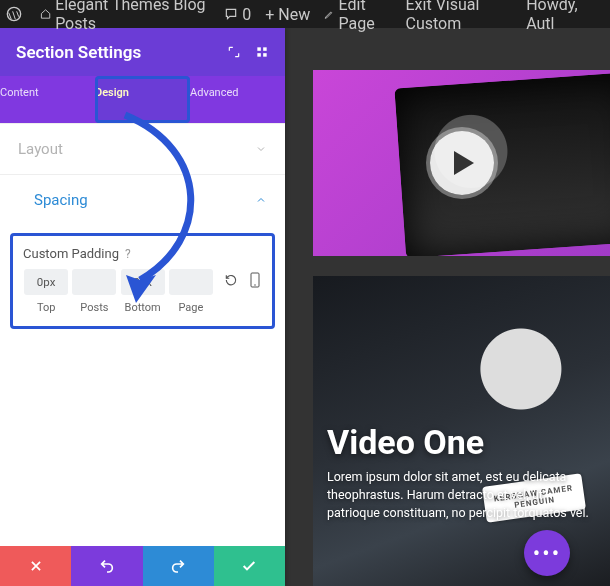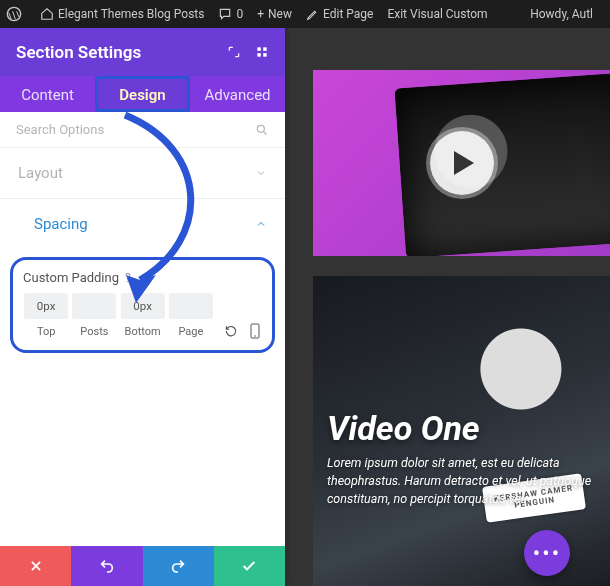--- a/index.html
+++ b/index.html
@@ -5,21 +5,21 @@
   * { box-sizing: border-box; margin: 0; padding: 0; font-family: -apple-system, "Segoe UI", Roboto, Arial, sans-serif; }
   html, body { width: 610px; height: 586px; overflow: hidden; background: #888; }
 
   
   .wp-adminbar {
     height: 28px;
     background: #1d1d1d;
     color: #c9c9c9;
     display: flex;
     align-items: center;
-    font-size: 12px;
+    font-size: 16px;
     padding: 0 6px;
     position: relative;
     z-index: 10;
   }
   .wp-adminbar .ab-item { display: flex; align-items: center; margin-right: 14px; cursor: pointer; }
   .wp-adminbar .ab-item svg, .wp-adminbar .ab-item .glyph { margin-right: 4px; }
   .wp-adminbar .spacer { flex: 1; }
   .wp-adminbar .howdy { margin-right: 11px; }
 
   
@@ -59,23 +59,23 @@
   .panel-title-text { font-size: 17px; font-weight: 600; }
   .panel-head-icons { display: flex; gap: 14px; }
   .panel-head-icons .hicon { width: 14px; height: 14px; display:flex; align-items:center; justify-content:center; }
 
   .panel-tabs {
     display: flex;
     background: #8038e0;
   }
   .panel-tab {
     flex: 1;
-    text-align: center;
-    padding: 10px 0 8px 0;
-    font-size: 15px;
+    text-align: left;
+    padding: 10px 0 24px 0;
+    font-size: 11px;
     color: #e9defa;
     cursor: pointer;
     position: relative;
   }
   .panel-tab.active {
     color: #fef9c3;
     background: #6b3cd6;
     font-weight: 600;
   }
   .panel-tab.highlighted {
@@ -110,38 +110,38 @@
     cursor: pointer;
   }
   .accordion.closed { color: #b3b3b3; }
   .accordion.open   { color: #2d8bd6; padding-left: 34px; }
   .accordion .chev { width: 12px; height: 12px; display:flex; align-items:center; justify-content:center;}
 
   
   .padding-block {
     margin: 8px 10px 14px 10px;
     border: 3px solid #2a55d4;
-    border-radius: 16px;
+    border-radius: 4px;
     padding: 10px 10px 12px 10px;
   }
   .padding-label-row {
     font-size: 13px;
     color: #555;
     display: flex;
     align-items: center;
     gap: 6px;
     margin-bottom: 8px;
   }
   .padding-label-row .q {
     color: #999;
     font-size: 12px;
   }
   .padding-inputs {
     display: flex;
-    align-items: flex-end;
+    align-items: flex-start;
     gap: 2px;
   }
   .pad-cell {
     display: flex;
     flex-direction: column;
     align-items: center;
     width: 48px;
   }
   .pad-input {
     width: 44px;
@@ -239,24 +239,23 @@
     width:100px; height:36px;
     background:#fff; border-radius:4px;
     transform: rotate(-8deg);
     box-shadow:0 0 4px rgba(0,0,0,.4);
     display:flex; align-items:center; justify-content:center;
     font-size:8px; letter-spacing:1px; color:#555; font-weight:700;
     text-align:center;
   }
   .preview .tile-text {
     position:absolute;
-    left: 14px; right: 12px; bottom: 78px;
+    left: 14px; right: 12px; bottom: 64px;
     color:#fff;
     z-index:2;
-    font-style:italic;
   }
   .preview .tile-text h2 {
     font-size: 34px; font-weight:700; margin-bottom:6px;
     text-shadow: 0 2px 6px rgba(0,0,0,.5);
   }
   .preview .tile-text p {
     font-size: 12.5px; line-height:1.45;
     text-shadow:0 1px 4px rgba(0,0,0,.5);
   }
   .preview .fab {
@@ -345,27 +344,20 @@
       <div class="panel-tab active highlighted">
         <span>Design</span>
       </div>
       <div class="panel-tab">
         <span>Advanced</span>
       </div>
     </div>
 
     <div class="panel-body">
 
-      <div class="search-row">
-        <span class="search-text">Search Options</span>
-        <svg width="14" height="14" viewBox="0 0 24 24">
-            <circle cx="10" cy="10" r="6" fill="none" stroke="#b5b5b5" stroke-width="2"></circle>
-            <path d="M15 15l5 5" stroke="#b5b5b5" stroke-width="2"></path>
-          </svg>
-      </div>
 
       <div class="accordion closed">
         <span>Layout</span>
         <span class="chev">
           <svg width="12" height="12" viewBox="0 0 24 24">
               <path d="M6 9l6 6 6-6" fill="none" stroke="#b3b3b3" stroke-width="2"></path>
             </svg>
         </span>
       </div>
 

